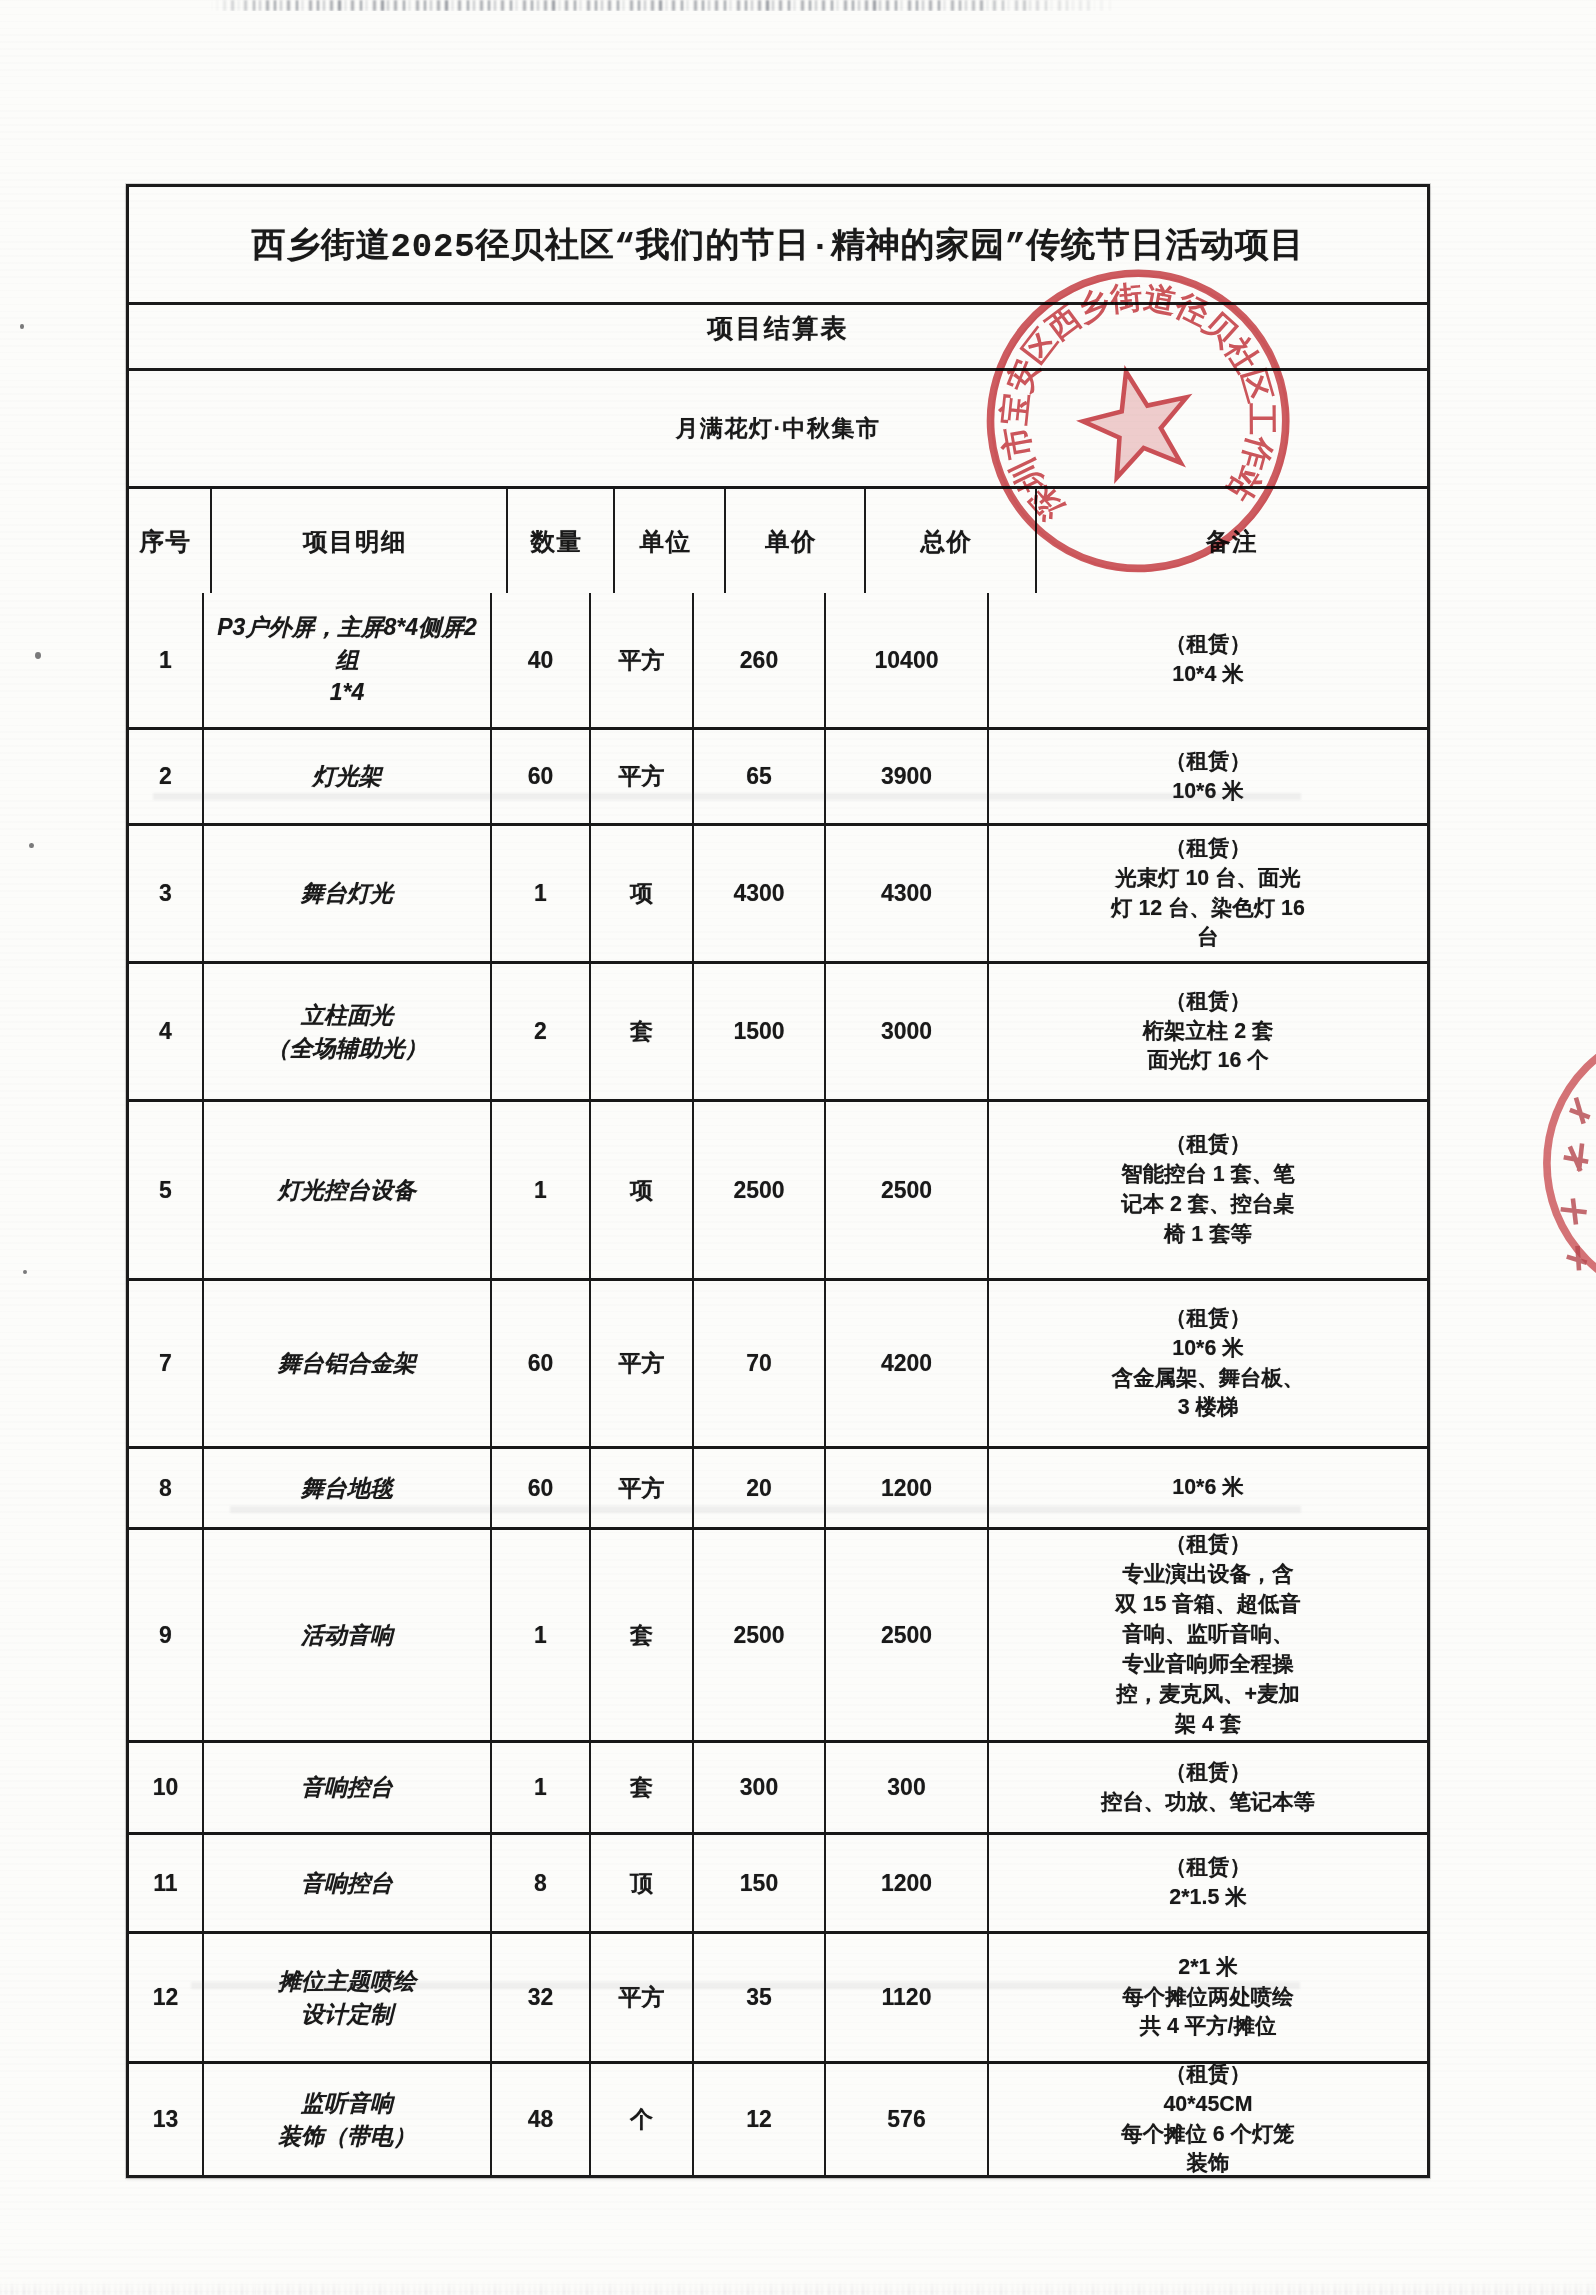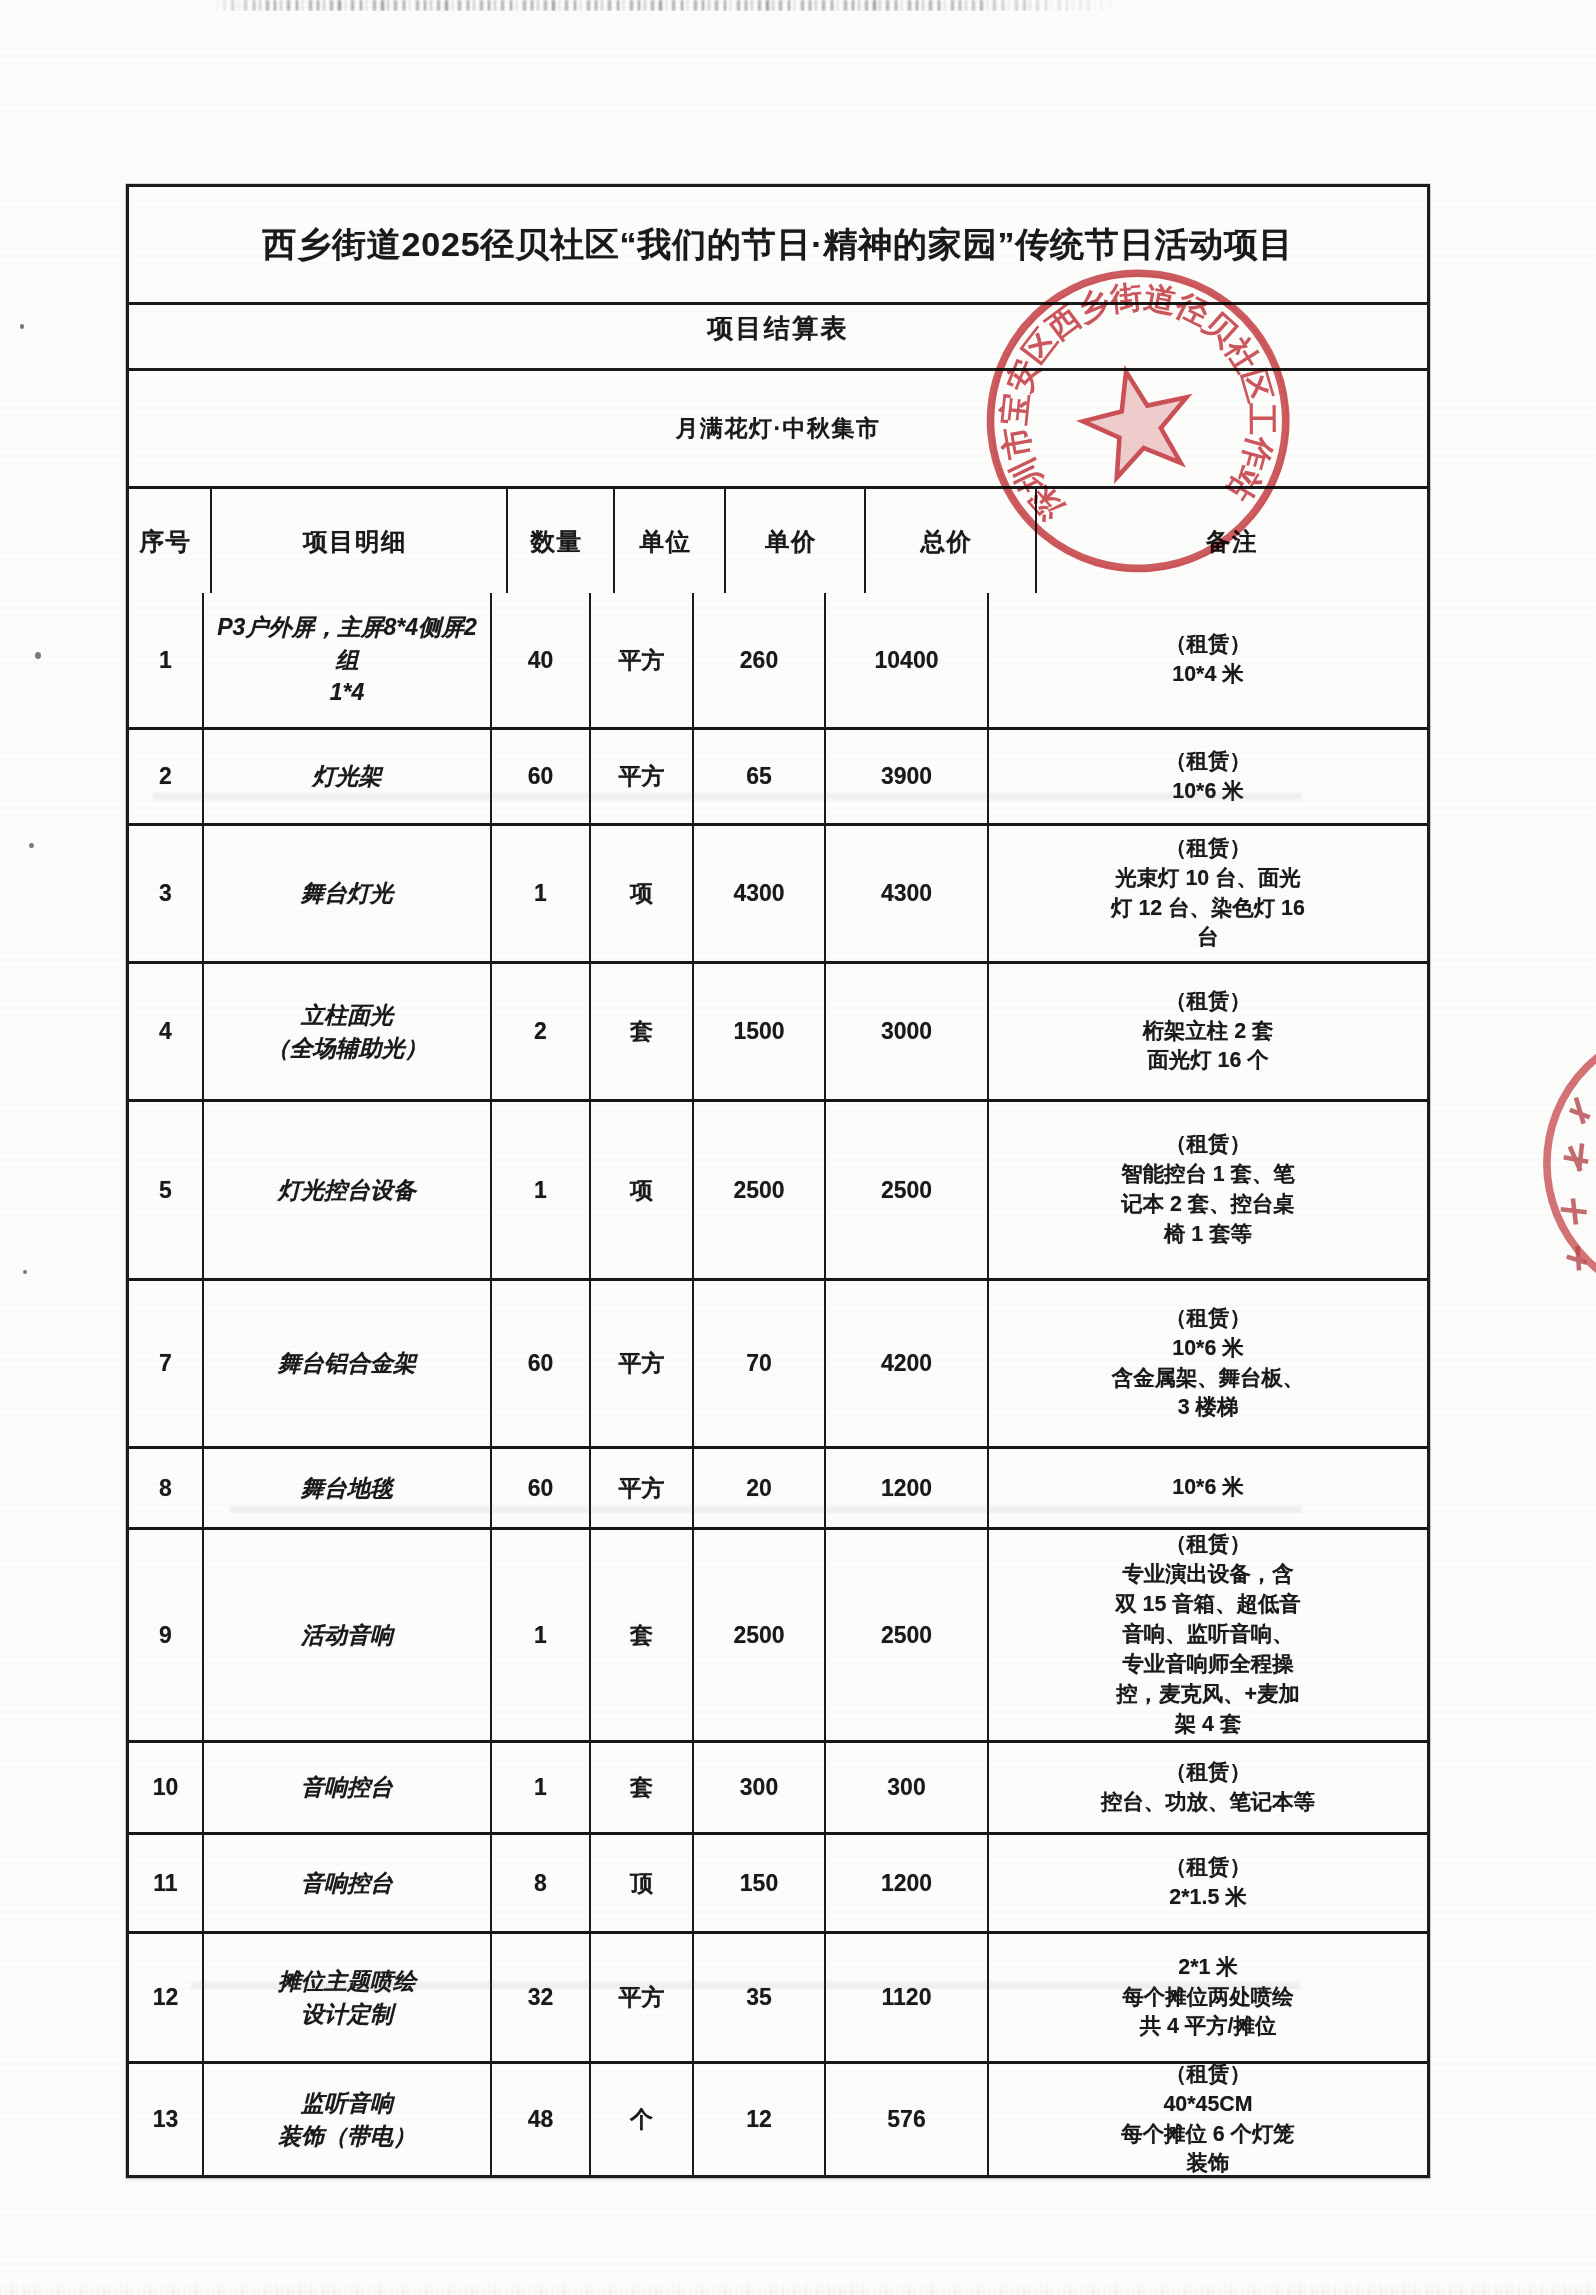--- a/index.html
+++ b/index.html
@@ -36,21 +36,21 @@
     display:flex;align-items:center;justify-content:center;
     text-align:center;white-space:pre-line;
     color:#191919;
     text-shadow:0 0 0.8px rgba(20,20,20,.45);
     font-weight:700;
     padding:1.5px 4.6px;box-sizing:border-box;
     overflow:hidden;
   }
   .cell + .cell{border-left:2.3px solid var(--ink);}
   .full{grid-column:1 / -1;}
-  .title-row{height:115px;}
+  .title-row{height:115px;font-family:Liberation Mono, monospace;}
   .title-row .cell{font-size:34px;letter-spacing:0.8px;}
   .subtitle-row{height:47px;}
   .subtitle-row .cell{font-size:26px;letter-spacing:2.3px;}
   .event-row{height:115px;margin-top:16px;}
   .event-row .cell{font-size:23px;letter-spacing:1.5px;}
   .head-row{height:104px;}
   .head-row .cell{font-size:24.5px;letter-spacing:1.5px;}
   .data-row .cell{font-size:23px;line-height:1.42;}
   .c-remark{font-size:21.4px !important;line-height:1.4 !important;padding:3.1px 10.7px;}
   .c-item{padding:1.5px 9.2px;font-style:italic;}

